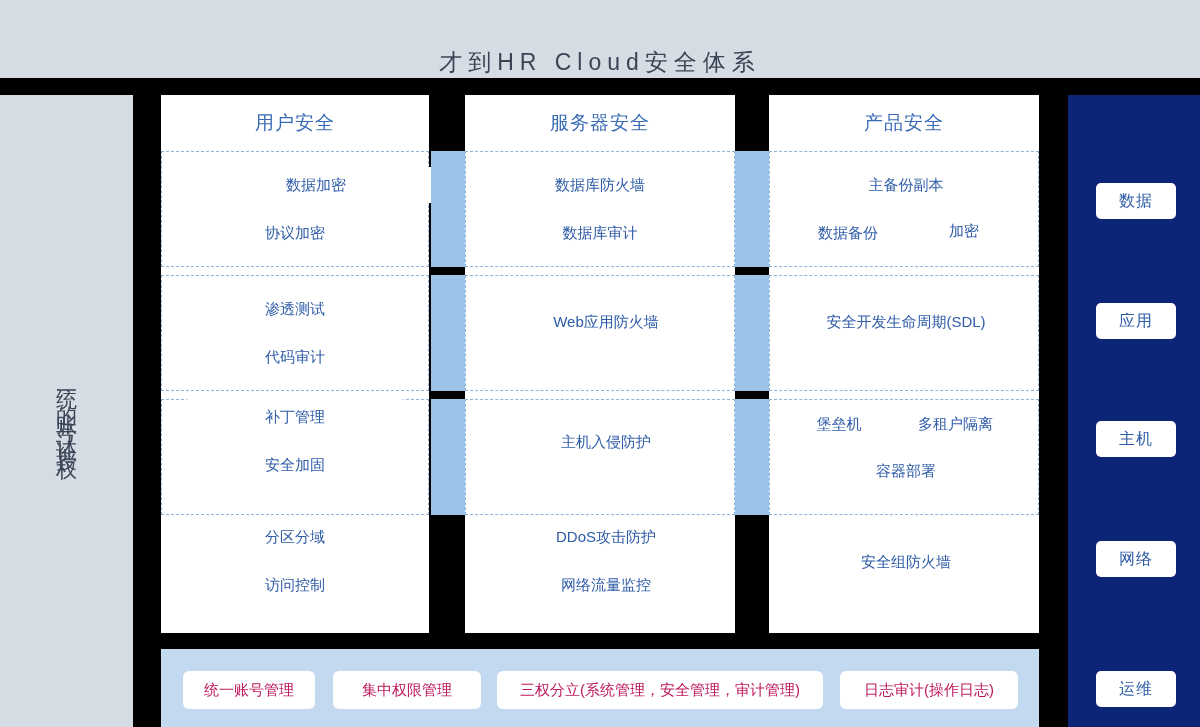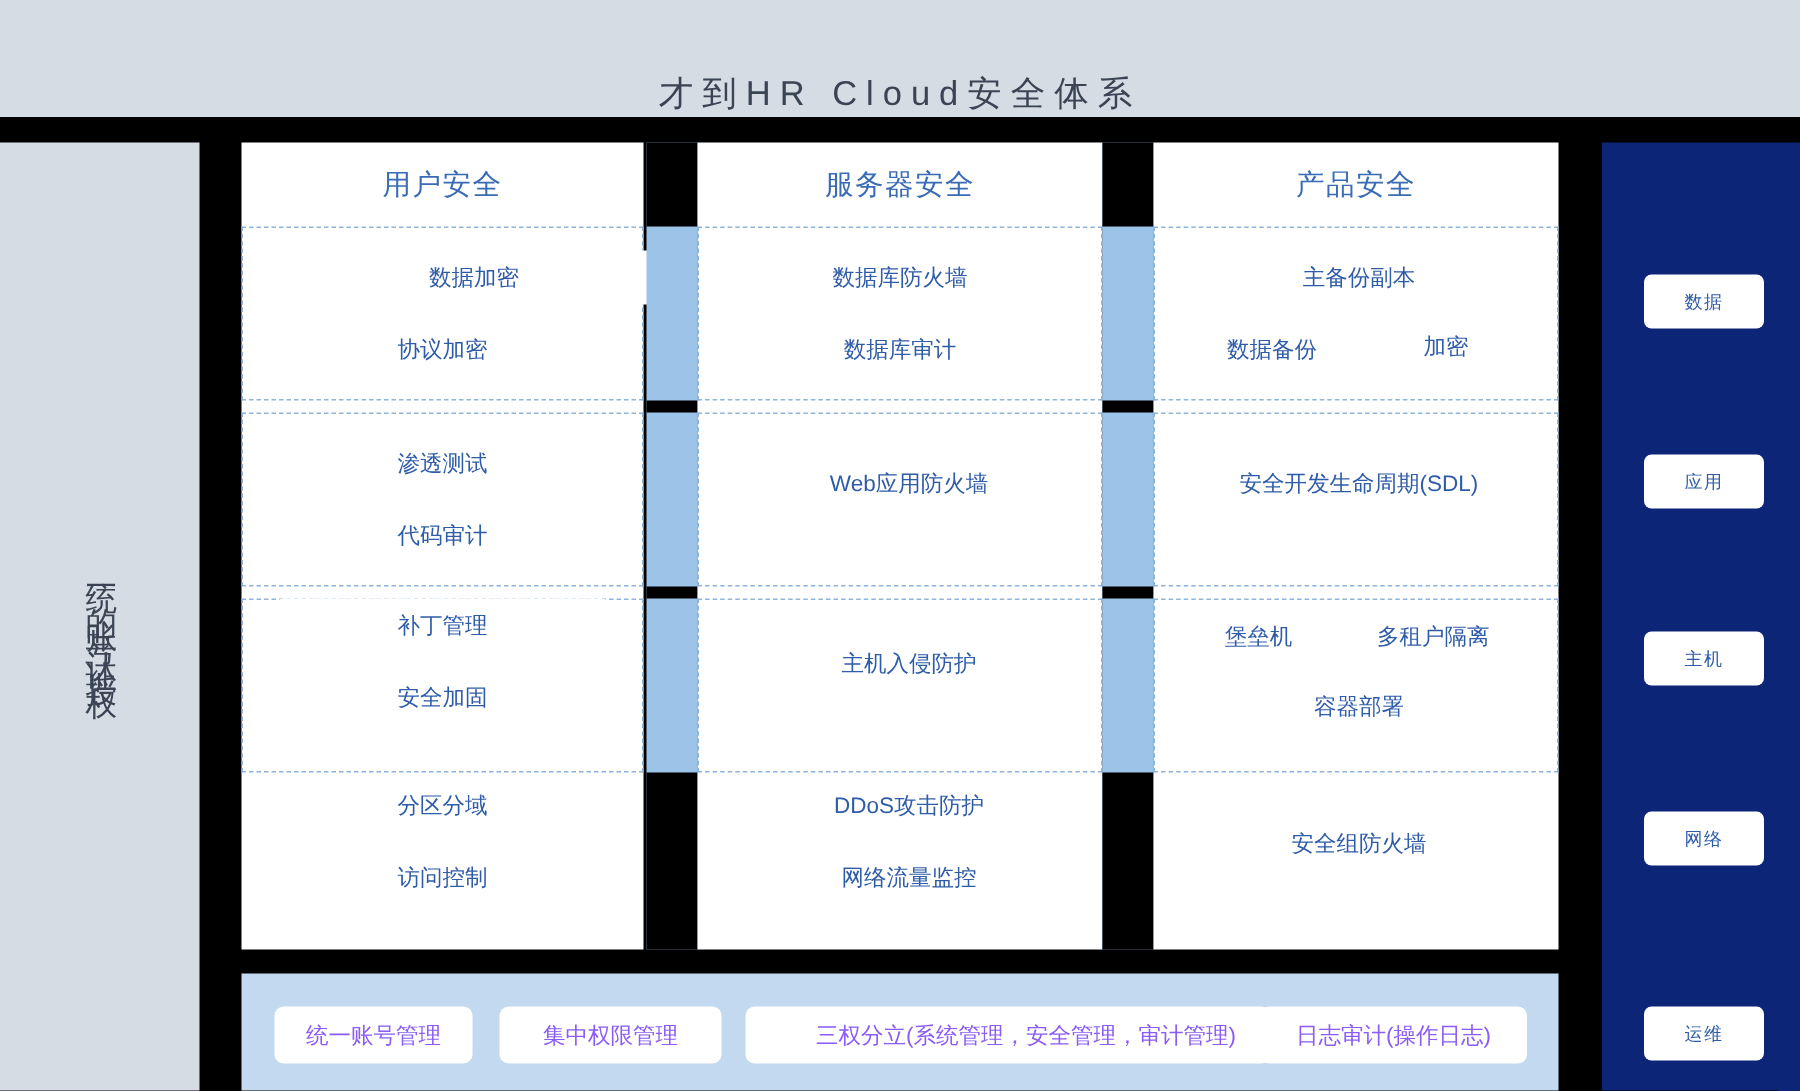--- a/index.html
+++ b/index.html
@@ -37,21 +37,21 @@
 
   
   .right-rail{
     position:absolute;left:1068px;top:95px;width:132px;height:632px;
     background:#0c2577;
   }
   .rail-badge{
     position:absolute;left:28px;width:80px;height:36px;
     background:#ffffff;border-radius:5px;
     display:flex;align-items:center;justify-content:center;
-    font-size:12px;color:#2f5ca8;letter-spacing:1px;
+    font-size:16px;color:#2f5ca8;letter-spacing:1px;
   }
 
   
   .board{
     position:absolute;left:161px;top:95px;width:878px;height:538px;
   }
   .col{
     position:absolute;top:0;height:538px;background:#ffffff;
   }
   #col-user{left:0px;width:268px;}
@@ -99,21 +99,21 @@
 
   
   .bottom-bar{
     position:absolute;left:161px;top:649px;width:878px;height:78px;
     background:#c3d9f0;
   }
   .bottom-cell{
     position:absolute;top:22px;height:38px;
     background:#ffffff;border-radius:6px;
     display:flex;align-items:center;justify-content:center;
-    font-size:15px;color:#8b5cf6;white-space:nowrap;
+    font-size:15px;color:#be185d;white-space:nowrap;
   }
 </style>
 </head>
 <body>
 
 <div class="title-bar">
   <div class="title-text">才到HR Cloud安全体系</div>
 </div>
 
 <div class="left-rail">
@@ -189,21 +189,21 @@
     <div class="cell" style="left:24px;top:358px;width:226px;height:36px;">容器部署</div>
 
     <div class="cell" style="left:24px;top:448px;width:226px;height:38px;">安全组防火墙</div>
   </div>
 
 </div>
 
 <div class="bottom-bar">
   <div class="bottom-cell" style="left:22px;width:132px;">统一账号管理</div>
   <div class="bottom-cell" style="left:172px;width:148px;">集中权限管理</div>
-  <div class="bottom-cell" style="left:336px;width:326px;padding-left:24px;">三权分立(系统管理，安全管理，审计管理)</div>
+  <div class="bottom-cell" style="left:336px;width:326px;">三权分立(系统管理，安全管理，审计管理)</div>
   <div class="bottom-cell" style="left:679px;width:178px;">日志审计(操作日志)</div>
 </div>
 
 <div class="right-rail">
   <div class="rail-badge" style="top:88px;">数据</div>
   <div class="rail-badge" style="top:208px;">应用</div>
   <div class="rail-badge" style="top:326px;">主机</div>
   <div class="rail-badge" style="top:446px;">网络</div>
   <div class="rail-badge" style="top:576px;">运维</div>
 </div>

